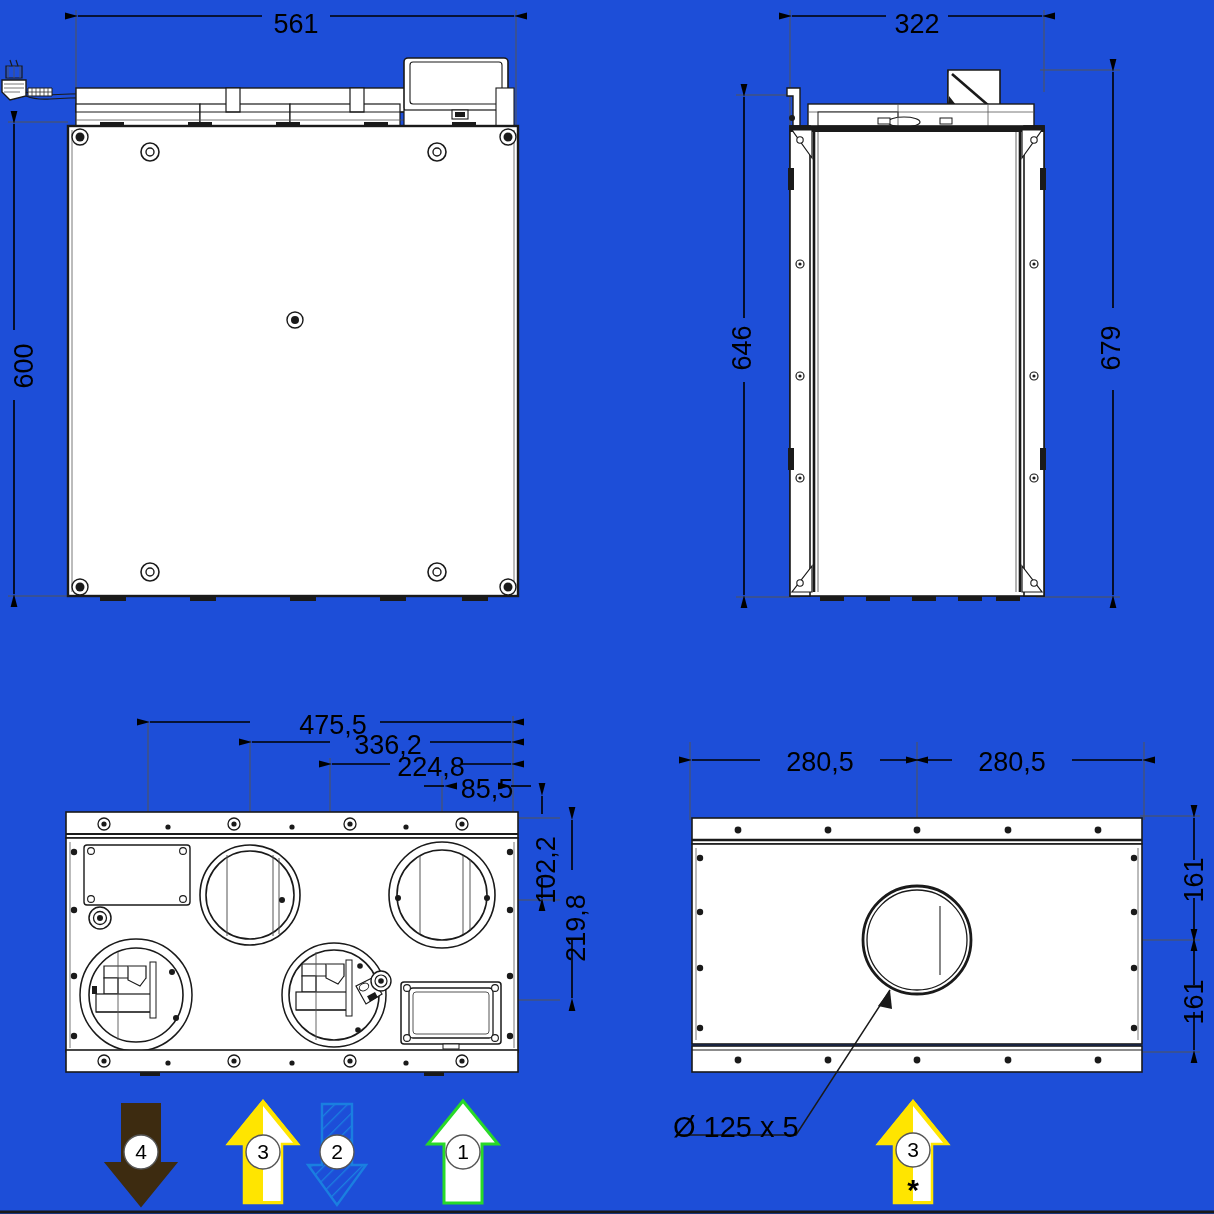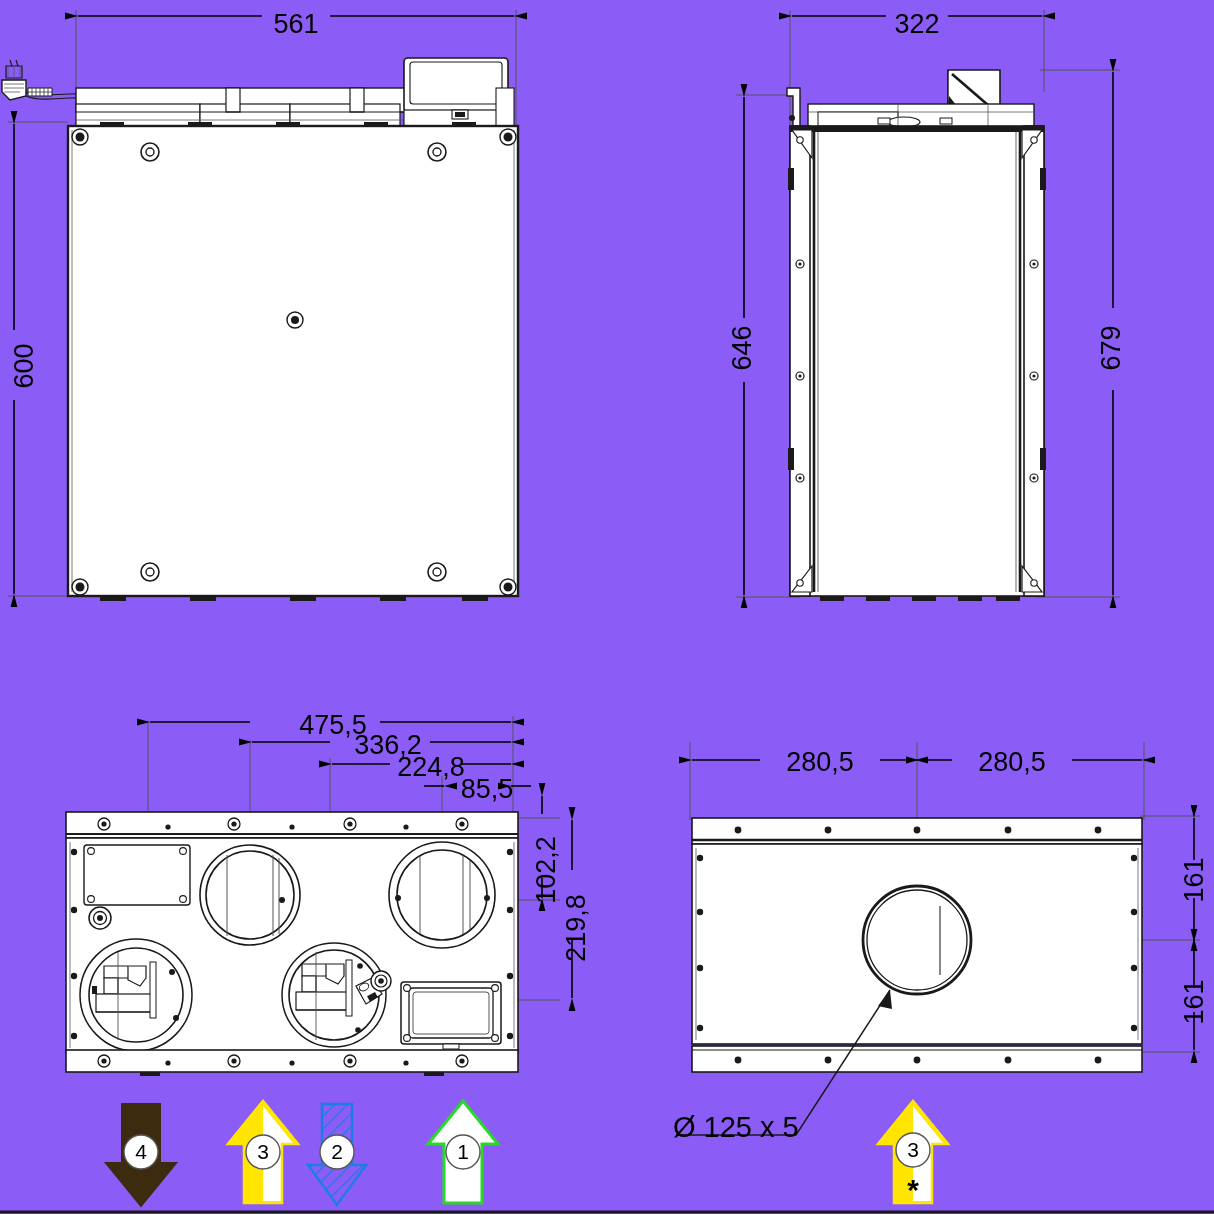--- a/index.html
+++ b/index.html
@@ -2,21 +2,21 @@
 <html><head>
 <meta charset="utf-8">
 <title>Technical Drawing</title>
 <style>
   html,body{margin:0;padding:0;background:#ffffff;}
   body{
     font-family:"Liberation Sans", sans-serif;
     width:1214px;height:1214px;overflow:hidden;
     -webkit-font-smoothing:antialiased;
   }
-  #sheet{position:relative;width:1214px;height:1214px;background:#8b5cf6;}
+  #sheet{position:relative;width:1214px;height:1214px;background:#1d4ed8;}
   svg{display:block;}
   .dimtxt{
     font-family:"Liberation Sans", sans-serif;
     font-size:27px;
     fill:#000;
   }
   .balloontxt{
     font-family:"Liberation Sans", sans-serif;
     font-size:21px;
     fill:#000;

